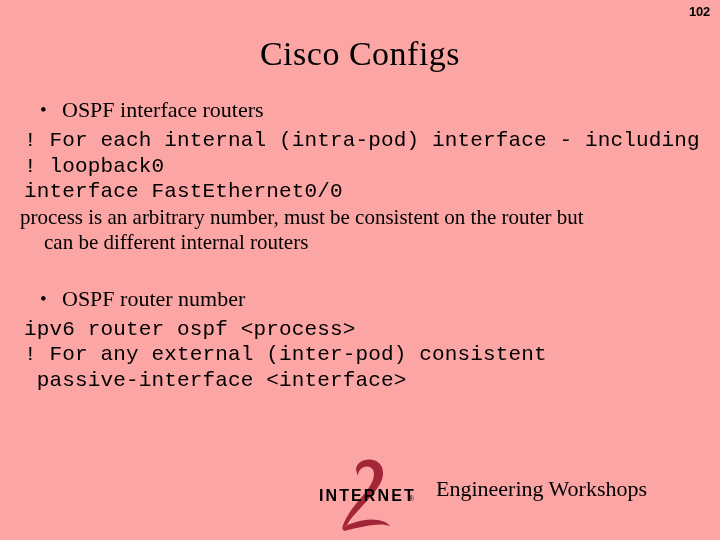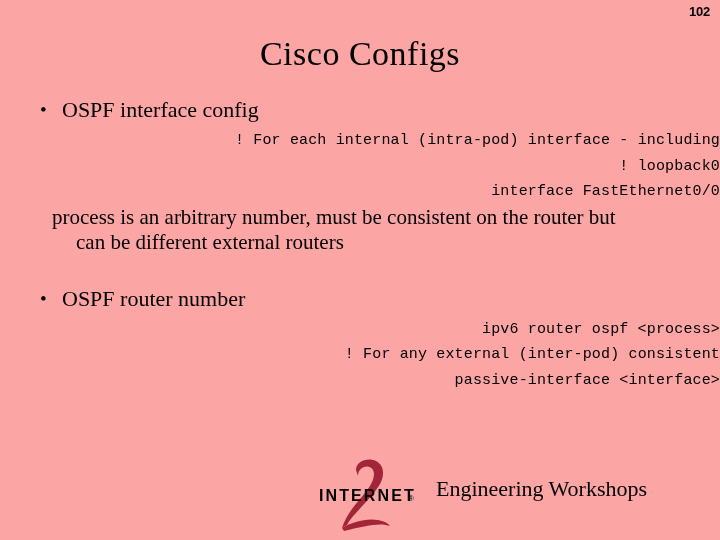--- a/index.html
+++ b/index.html
@@ -64,33 +64,32 @@
   .bullet-row .bullet-mark {
     position: absolute;
     left: 40px;
     top: 0;
     font-size: 19px;
     line-height: 28px;
   }
 
   .code-line {
     font-family: "Liberation Mono", monospace;
-    font-size: 15px;
+    font-size: 21px;
     line-height: 25.5px;
-    padding-left: 36px;
+    padding-left: 24px;
     white-space: pre;
     letter-spacing: 0.15px;
-    text-align: right;
   }
 
   .note-line {
     font-family: "Liberation Serif", serif;
     font-size: 21px;
     line-height: 25px;
-    padding-left: 52px;
+    padding-left: 20px;
     width: 640px;
     text-indent: 0;
   }
   .note-line .cont {
     display: block;
     padding-left: 24px;
   }
 
   .gap-sm { height: 4px; }
   .gap-lg { height: 30px; }
@@ -127,32 +126,32 @@
 <div id="slide">
 
   <div id="page-number">102</div>
 
   <div id="slide-title">Cisco Configs</div>
 
   <div id="body-block">
 
     <div class="bullet-row">
       <span class="bullet-mark">•</span>
-      <span>OSPF interface config</span>
+      <span>OSPF interface routers</span>
     </div>
 
     <div class="gap-sm"></div>
 
     <div class="code-line">! For each internal (intra-pod) interface - including</div>
     <div class="code-line">! loopback0</div>
     <div class="code-line">interface FastEthernet0/0</div>
 
     <div class="note-line">
       <span>process is an arbitrary number, must be consistent on the router but</span>
-      <span class="cont">can be different external routers</span>
+      <span class="cont">can be different internal routers</span>
     </div>
 
     <div class="gap-lg"></div>
 
     <div class="bullet-row">
       <span class="bullet-mark">•</span>
       <span>OSPF router number</span>
     </div>
 
     <div class="gap-sm"></div>

